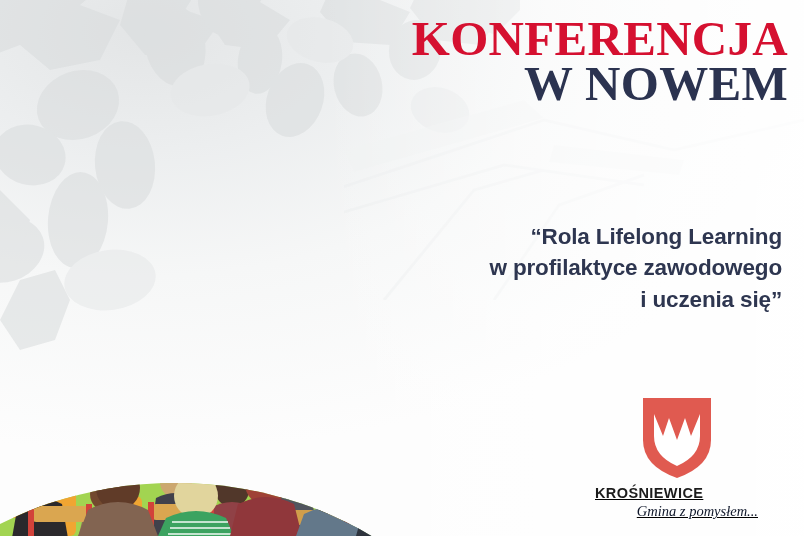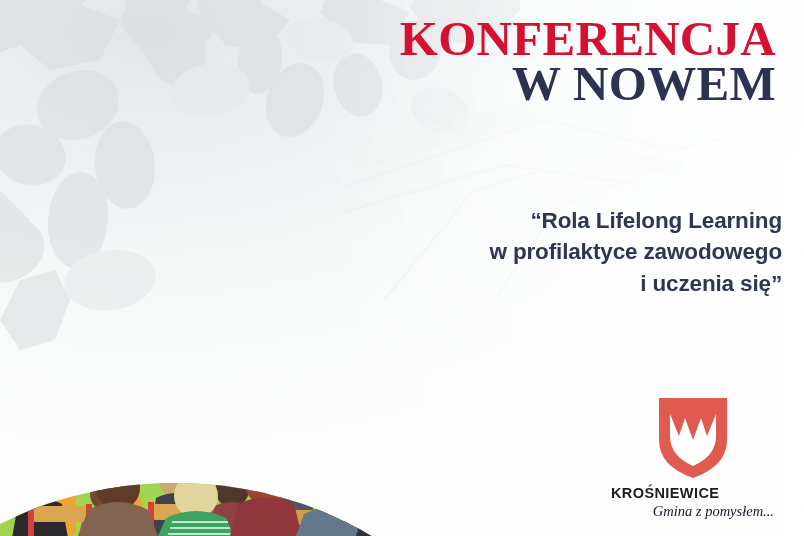--- a/index.html
+++ b/index.html
@@ -62,21 +62,21 @@
     position: absolute;
     inset: 0;
     background: #9fd34a;
     overflow: hidden;
   }
   .photo svg { display:block; width:100%; height:100%; }
 
   
   .headline {
     position: absolute;
-    right: 28px;
+    right: 16px;
     top: 16px;
     width: 500px;
     text-align: right;
     font-family: "Liberation Serif", "DejaVu Serif", serif;
     font-weight: bold;
     line-height: .92;
     letter-spacing: .3px;
   }
   .headline-1 {
     display: block;
@@ -86,39 +86,40 @@
   .headline-2 {
     display: block;
     font-size: 49px;
     color: #2b3350;
   }
 
   
   .quote {
     position: absolute;
     right: 22px;
-    top: 205px;
+    top: 221px;
     width: 420px;
     text-align: right;
     color: #2e3650;
     font-family: "Liberation Sans", sans-serif;
     font-weight: bold;
     font-size: 22.5px;
     line-height: 1.39;
     letter-spacing: -0.15px;
   }
   .quote-line { display: block; white-space: nowrap; }
 
   
   .logo {
     position: absolute;
-    right: 24px;
+    right: 40px;
     bottom: 16px;
     width: 175px;
     text-align: center;
+    text-decoration: underline;
   }
   .crest {
     width: 72px;
     height: 84px;
     margin: 0 auto 6px auto;
     display: block;
   }
   .crest svg { display:block; width:100%; height:100%; }
   .logo-name {
     font-family: "Liberation Sans", sans-serif;

